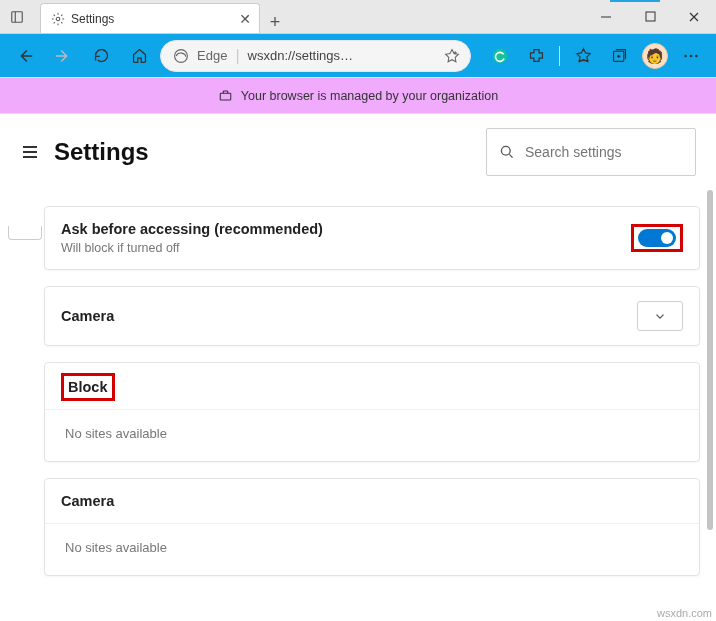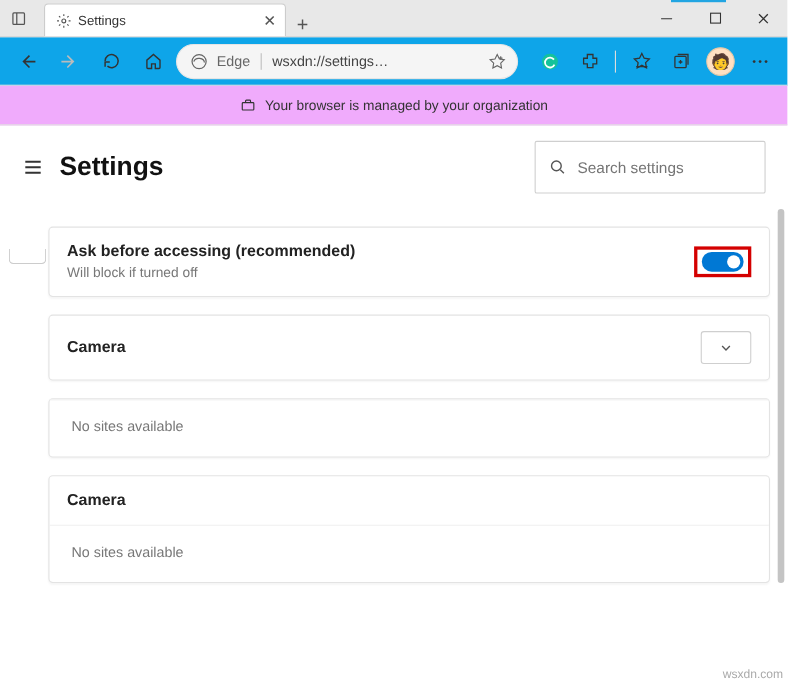--- a/index.html
+++ b/index.html
@@ -234,20 +234,25 @@
         <span>
             <svg width="14" height="14" viewBox="0 0 20 20" fill="none" stroke="currentColor" stroke-width="1.8">
               <path d="M5 8l5 5 5-5"></path>
             </svg>
           </span>
       </div>
     </div>
   </div>
 
   <div class="card section-card">
+    <div class="block-title-wrap">
+      <span class="hi-red">
+        <span class="card-title">Block</span>
+      </span>
+    </div>
     <div class="body">No sites available</div>
   </div>
 
   <div class="card section-card">
     <div class="header">
       <div class="card-title">Camera</div>
     </div>
     <div class="body">No sites available</div>
   </div>
 </div>

